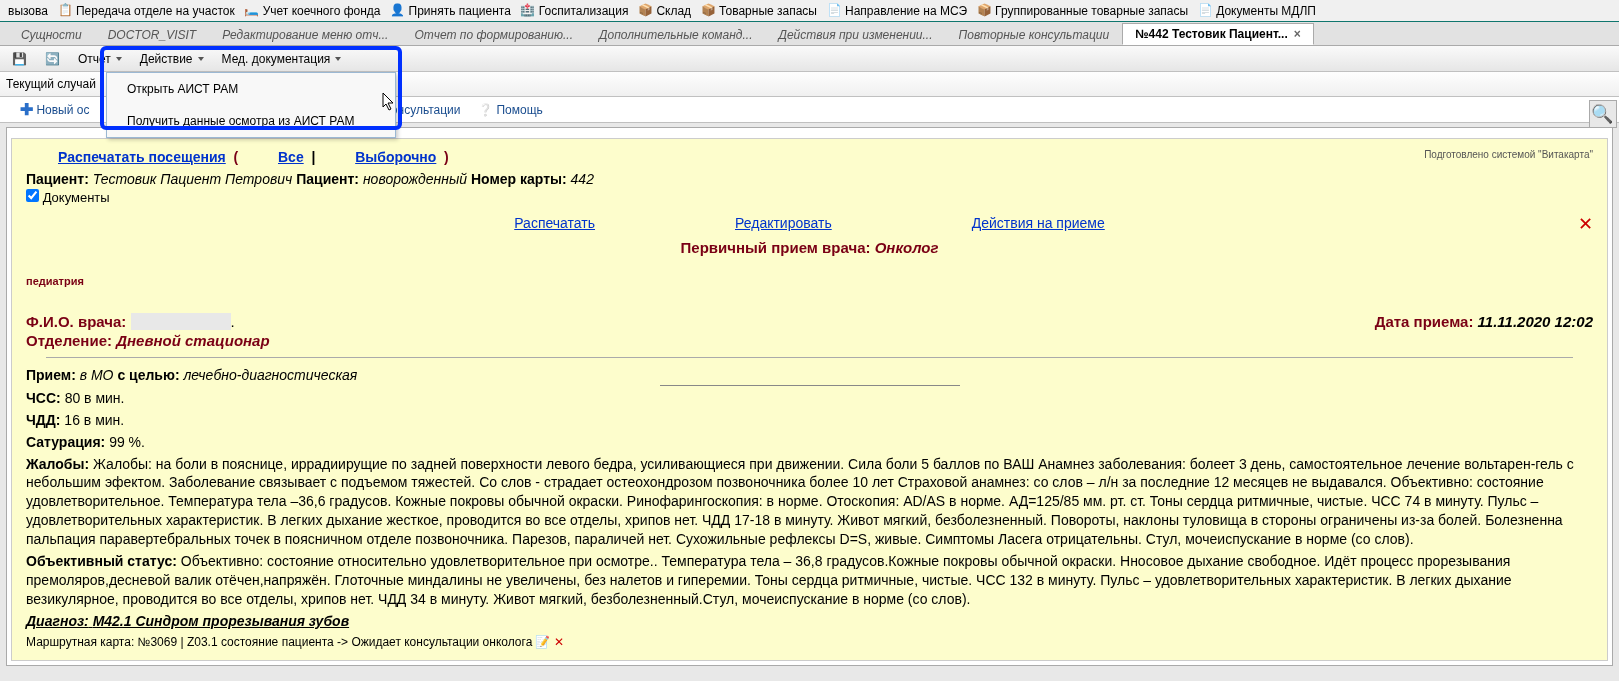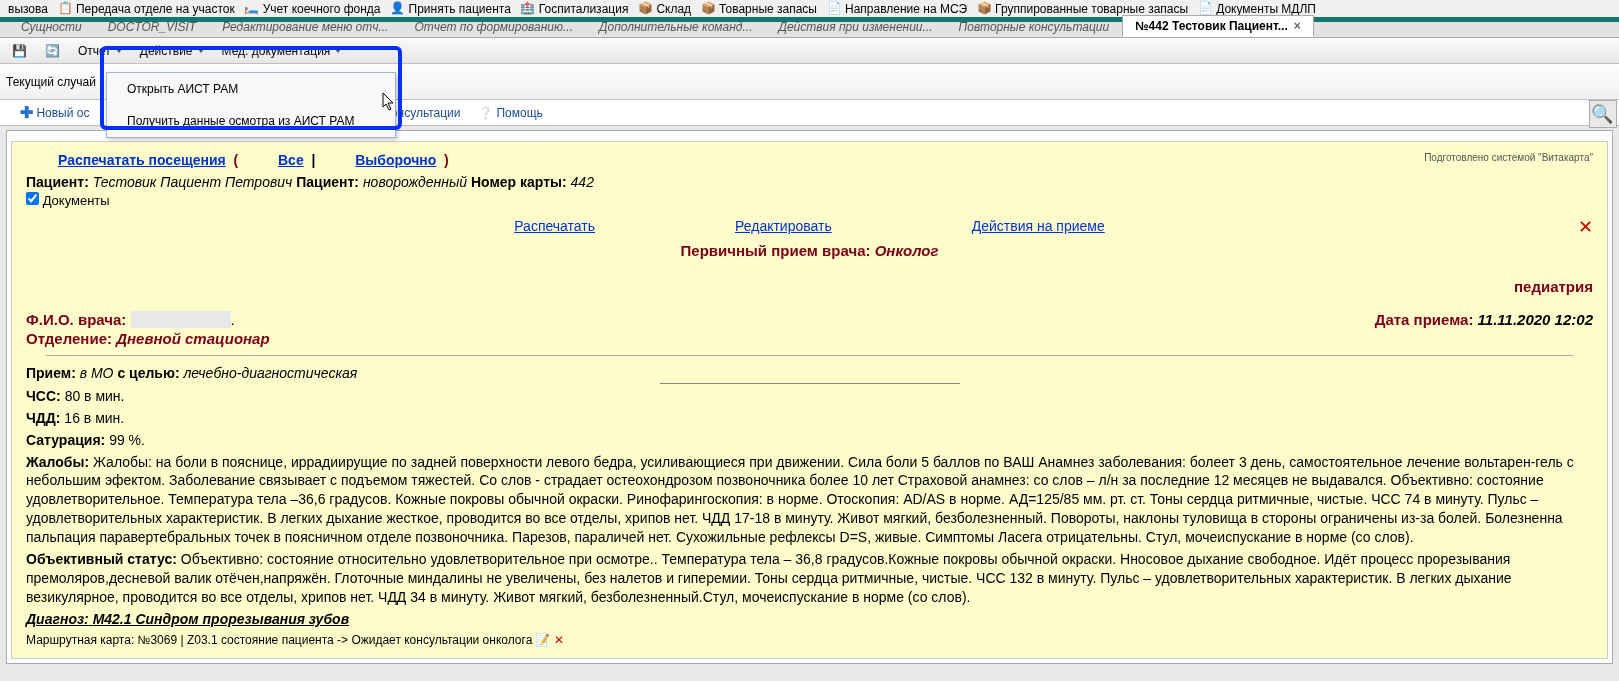--- a/index.html
+++ b/index.html
@@ -1,31 +1,31 @@
 <!DOCTYPE html>
 <html><head>
 <meta charset="utf-8">
 <style>
   *{box-sizing:border-box;margin:0;padding:0;}
   body{font-family:Tahoma,Arial,sans-serif;font-size:12px;background:#e8e8e8;color:#000;width:1619px;}
-  .top-toolbar{background:#f0f0f0;height:22px;display:flex;align-items:center;padding:0 4px;gap:2px;border-bottom:5px solid #0f766e;}
+  .top-toolbar{background:#f0f0f0;height:22px;display:flex;align-items:center;padding:0 4px;gap:2px;border-bottom:1px solid #0f766e;}
   .top-toolbar a{color:#000;text-decoration:none;display:inline-flex;align-items:center;gap:2px;padding:1px 4px;white-space:nowrap;}
   .ico{display:inline-block;width:16px;height:16px;}
-  .tabs{background:#e2e2e2;height:16px;display:flex;align-items:flex-end;padding:0 8px;gap:0;border-bottom:1px solid #aaa;}
+  .tabs{background:#e2e2e2;height:24px;display:flex;align-items:flex-end;padding:0 8px;gap:0;border-bottom:1px solid #aaa;}
   .tab{padding:3px 12px;font-size:12px;color:#555;font-style:italic;border:1px solid transparent;border-bottom:none;position:relative;}
   .tab.active{background:#fff;color:#000;font-style:normal;font-weight:bold;border:1px solid #aaa;border-bottom:1px solid #fff;}
   .tab .x{margin-left:6px;color:#666;font-weight:bold;}
   .action-bar{background:linear-gradient(#fafafa,#e6e6e6);height:26px;display:flex;align-items:center;padding:0 6px;gap:6px;border-bottom:1px solid #c0c0c0;}
   .action-bar .btn{padding:2px 6px;display:inline-flex;align-items:center;gap:3px;cursor:pointer;}
   .caret{display:inline-block;width:0;height:0;border-left:3px solid transparent;border-right:3px solid transparent;border-top:4px solid #555;margin-left:2px;}
   .highlight-wrap{position:absolute;left:100px;top:46px;width:302px;height:84px;border:4px solid #0030ff;border-radius:6px;z-index:10;pointer-events:none;}
   .dropdown-panel{position:absolute;left:106px;top:72px;width:290px;background:#f8f8f8;border:1px solid #9bb8d3;box-shadow:2px 2px 4px rgba(0,0,0,0.2);z-index:9;}
   .dropdown-panel .item{padding:9px 20px;cursor:pointer;}
   .cursor{position:absolute;left:382px;top:92px;z-index:11;font-size:16px;pointer-events:none;}
-  .secondary-bar{background:linear-gradient(#fefefe,#f0f0f0);height:36px;display:flex;align-items:center;padding:10px 6px;border-bottom:1px solid #c0c0c0;}
+  .secondary-bar{background:linear-gradient(#fefefe,#f0f0f0);height:25px;display:flex;align-items:center;padding:10px 6px;border-bottom:1px solid #c0c0c0;}
   .sub-toolbar{background:#fff;height:26px;display:flex;align-items:center;padding:0 20px;gap:18px;border-bottom:1px solid #c0c0c0;}
   .sub-toolbar a{color:#1a4d8f;text-decoration:none;display:inline-flex;align-items:center;gap:3px;}
   .plus-ico{color:#2a6fc9;font-weight:bold;font-size:16px;}
   .right-tools{position:absolute;right:2px;top:100px;display:flex;gap:2px;background:#e8e8e8;padding:2px;border:1px solid #aaa;}
   .doc-area{background:#fff;margin:4px 6px;border:1px solid #aaa;padding:10px 4px 4px 4px;}
   .doc-content{background:#fdfdcc;border:1px solid #ccc;padding:10px 14px;position:relative;font-size:13px;}
   .doc-content a{color:#0033cc;text-decoration:underline;}
   .top-links{font-size:14px;margin-bottom:6px;}
   .top-links a{font-weight:bold;padding-left:32px;}
   .top-links .paren{color:#7a0015;font-weight:bold;}
@@ -33,21 +33,21 @@
   .watermark{position:absolute;right:14px;top:10px;font-size:10px;color:#555;}
   .pat-line{font-size:14px;margin-top:2px;}
   .pat-line b{font-weight:bold;}
   .pat-line i{font-style:italic;}
   .chk-line{margin-top:2px;}
   .mid-actions{display:flex;gap:140px;justify-content:center;margin:10px 0 6px 0;font-size:14px;position:relative;}
   .mid-actions a{color:#0033cc;}
   .close-x{position:absolute;right:0;top:-2px;color:#cc0000;font-size:18px;cursor:pointer;}
   .doc-title{text-align:center;color:#7a0015;font-size:15px;font-weight:bold;margin:8px 0 19px 0;}
   .doc-title i{font-style:italic;}
-  .doc-subtitle{text-align:right;color:#7a0015;font-size:15px;font-weight:bold;margin-bottom:16px;}
+  .doc-subtitle{text-align:left;color:#7a0015;font-size:11px;font-weight:bold;margin-bottom:26px;}
   .doc-row{display:flex;justify-content:space-between;font-size:15px;}
   .maroon{color:#7a0015;font-weight:bold;}
   .doc-row i{font-style:italic;}
   hr.sep{border:none;border-top:1px solid #aaa;margin:8px 20px;}
   .small-hr{width:300px;margin:0 auto;border:none;border-top:1px solid #888;}
   .visit-body{font-size:14px;line-height:1.35;}
   .visit-body p{margin-top:3px;}
   .diag{font-style:italic;font-weight:bold;text-decoration:underline;margin-top:6px;}
   .route{margin-top:14px;font-size:12px;}
   .zoom-ico{font-size:18px;color:#2a6fc9;}

